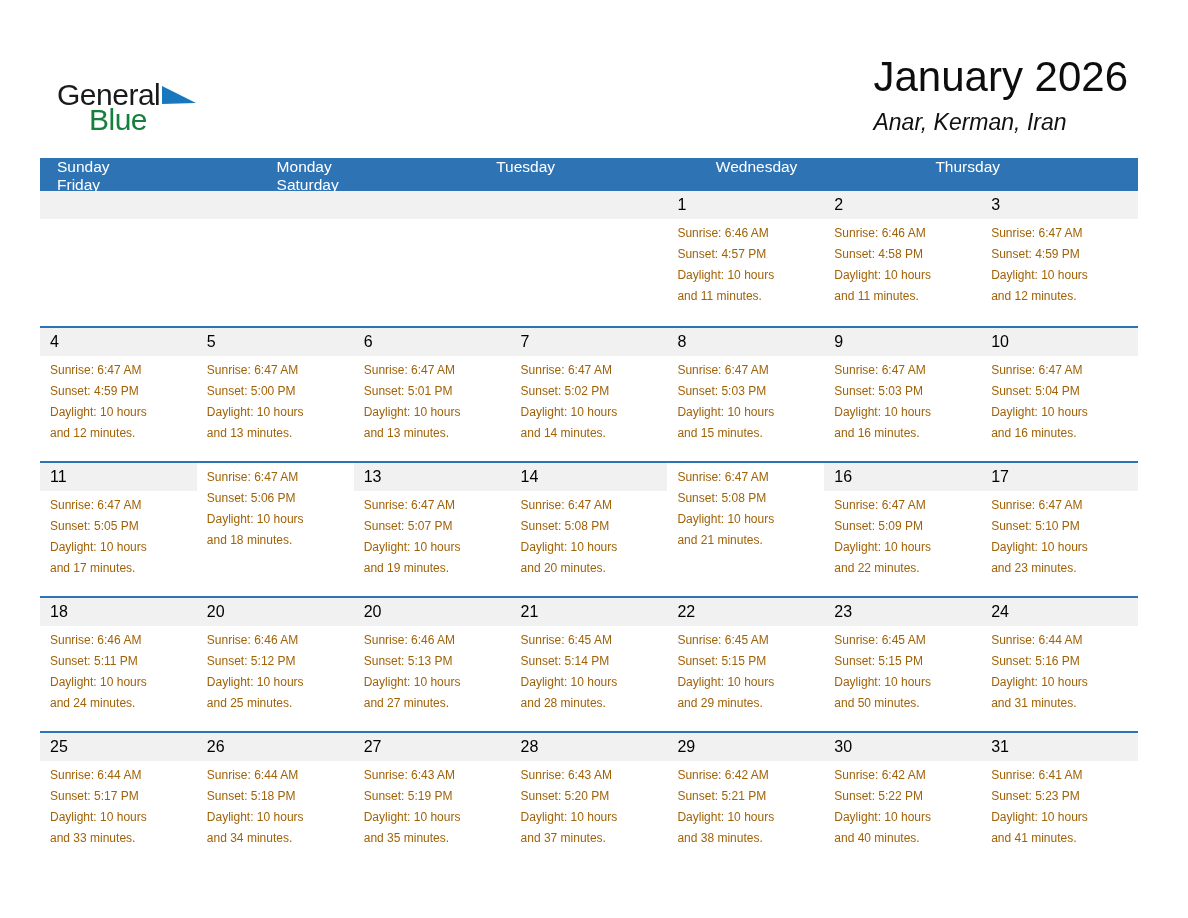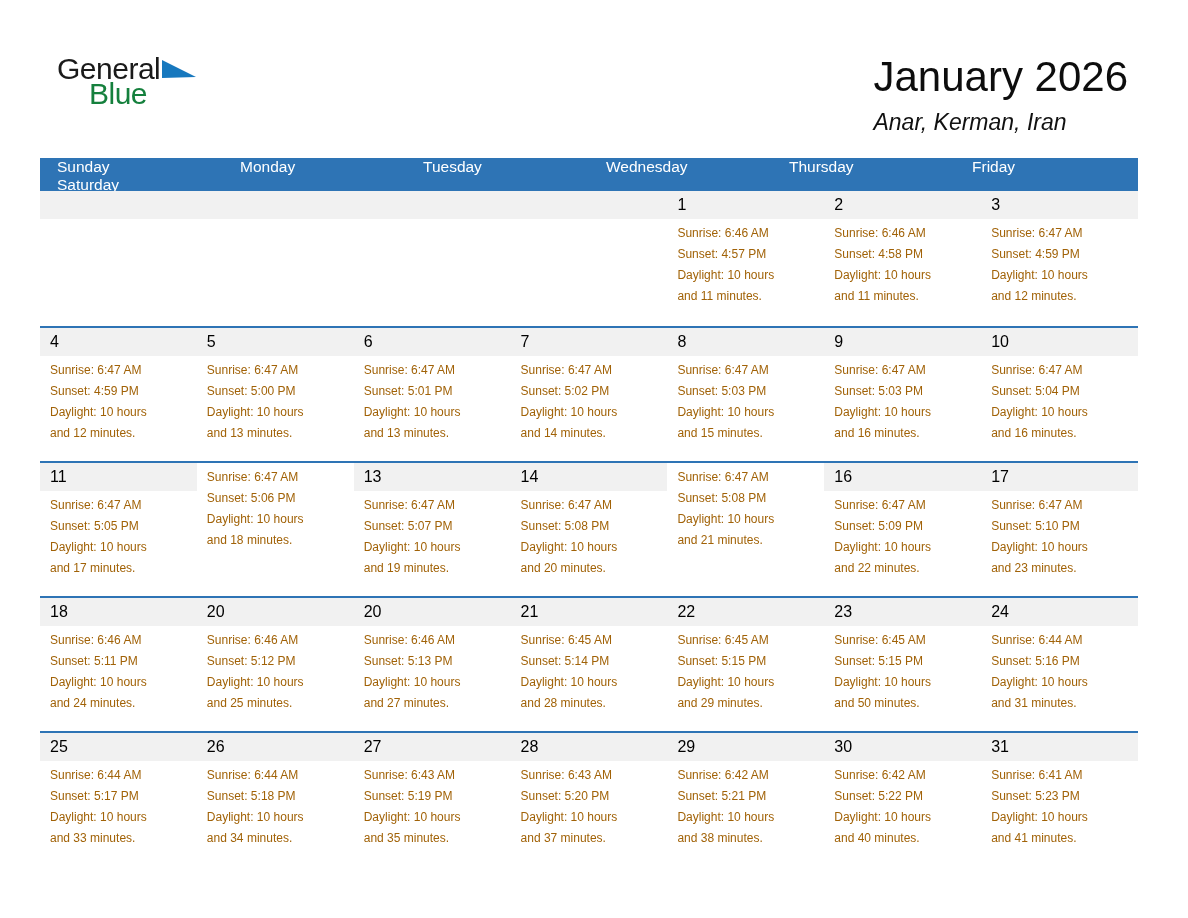--- a/index.html
+++ b/index.html
@@ -1,32 +1,32 @@
 <!DOCTYPE html>
 <html><head>
 <meta charset="utf-8">
 <style>
   html,body{margin:0;padding:0;}
   body{
     width:1188px;height:918px;background:#ffffff;position:relative;
     font-family:"Liberation Sans","DejaVu Sans",sans-serif;color:#000;
   }
   
-  .logo{position:absolute;left:57px;top:52px;}
+  .logo{position:absolute;left:57px;top:78px;}
   .logo-row1{display:flex;align-items:flex-start;}
   .logo-general{font-size:30px;font-weight:500;color:#1a1a1a;letter-spacing:-0.5px;}
   .logo-tri{margin:8px 0 0 2px;}
   .logo-blue{font-size:30px;font-weight:500;color:#15803d;letter-spacing:-0.5px;margin:-9px 0 0 32px;}
   
   .title-block{position:absolute;right:60px;top:53px;text-align:left;}
   .month-title{font-size:42px;color:#0d0d0d;}
   .location{font-size:23px;color:#111;margin-top:8px;font-style:italic;}
   
   .calendar{position:absolute;left:40px;top:158px;width:1098px;}
-  .weekday-row{display:grid;grid-template-columns:repeat(6,1fr);background:#2E74B5;height:33px;align-items:center;}
+  .weekday-row{display:grid;grid-template-columns:repeat(5,1fr);background:#2E74B5;height:33px;align-items:center;}
   .weekday{color:#ffffff;font-size:15.5px;padding-left:17px;}
   .week-row{display:grid;grid-template-columns:repeat(7,1fr);height:135px;box-sizing:border-box;}
   .week-row + .week-row{border-top:2px solid #2E74B5;}
   .day-cell{overflow:hidden;}
   .day-strip{height:28px;background:#F1F1F1;}
   .day-num{display:block;font-size:16px;line-height:28px;padding-left:10px;color:#000;}
   .day-details{padding:4px 4px 0 10px;font-size:12px;line-height:21px;color:#a16207;}
 </style>
 </head>
 <body>

